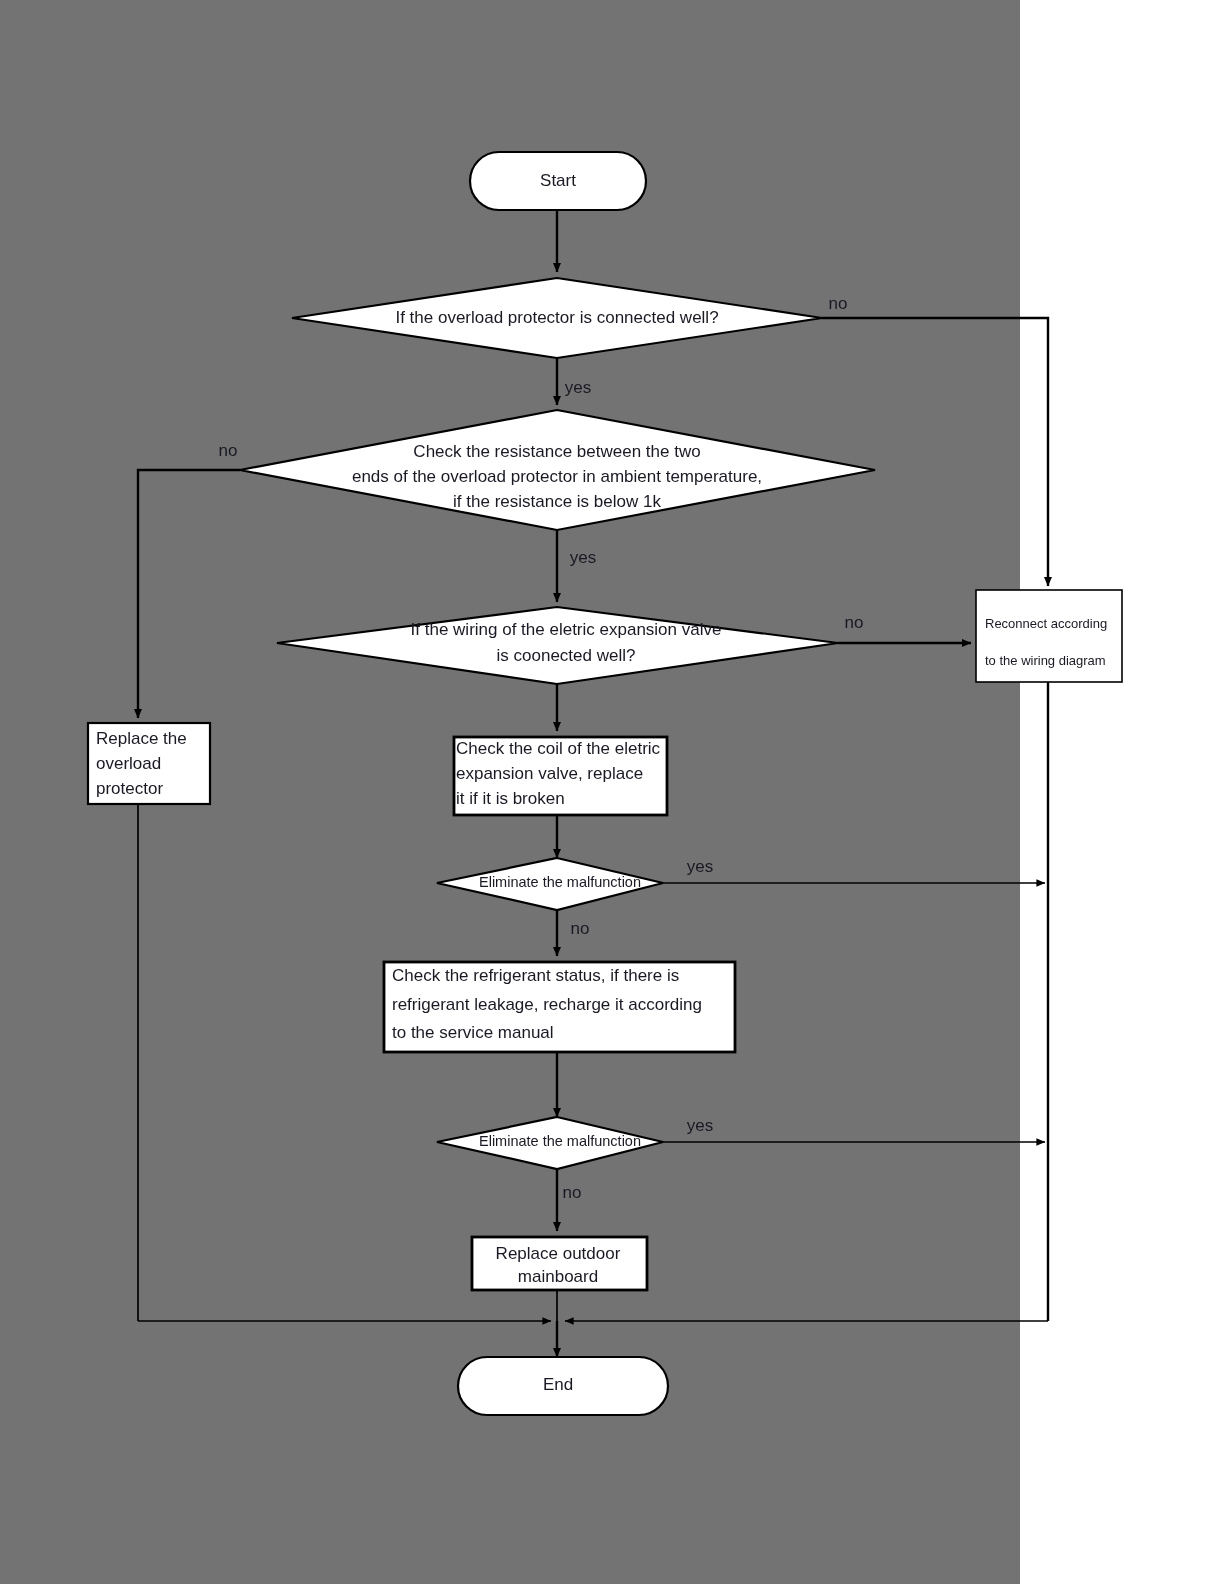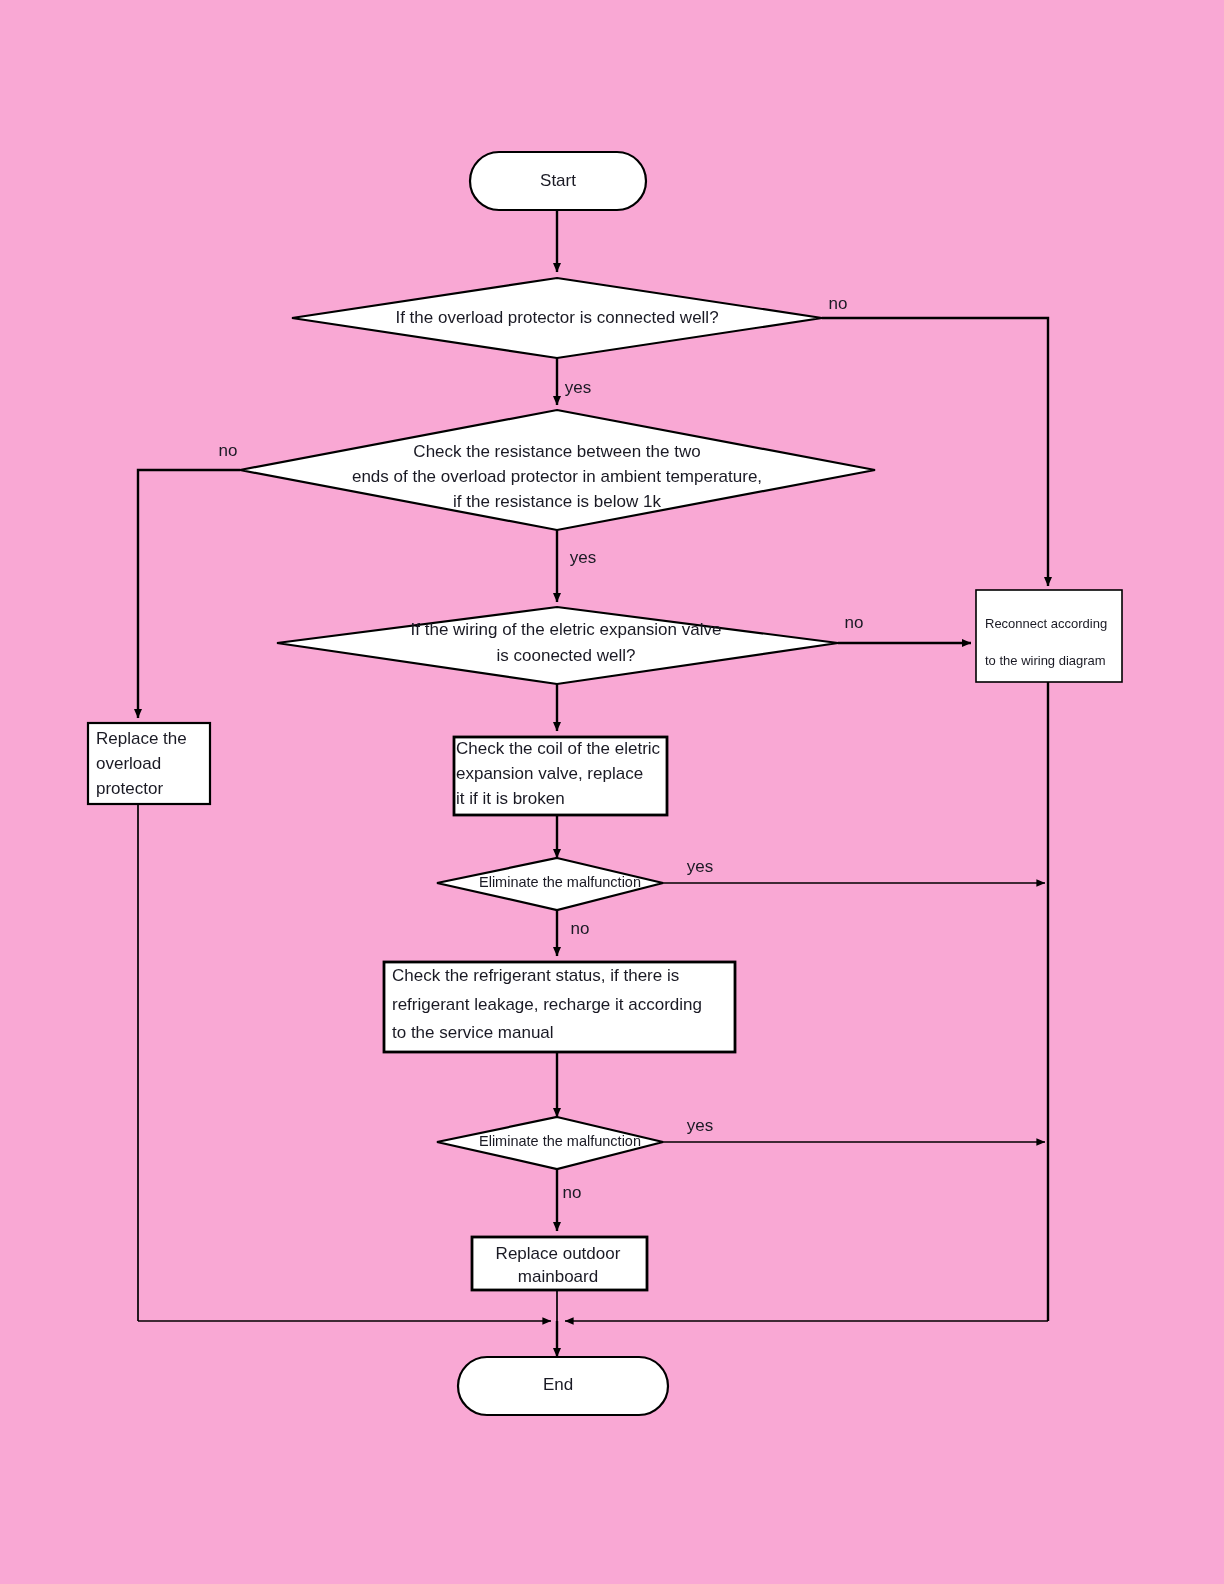--- a/index.html
+++ b/index.html
@@ -8,23 +8,23 @@
     background: #ffffff;
   }
   body {
     width: 1224px;
     height: 1584px;
     font-family: "Liberation Sans", sans-serif;
     overflow: hidden;
   }
   #flow-root {
     position: relative;
-    width: 1224px;
+    width: 1020px;
     height: 1584px;
-    background: #f9a8d4;
+    background: #737373;
   }
   svg#flow-svg {
     position: absolute;
     top: 0;
     left: 0;
     width: 1224px;
     height: 1584px;
     display: block;
   }
   .shape-outline {

